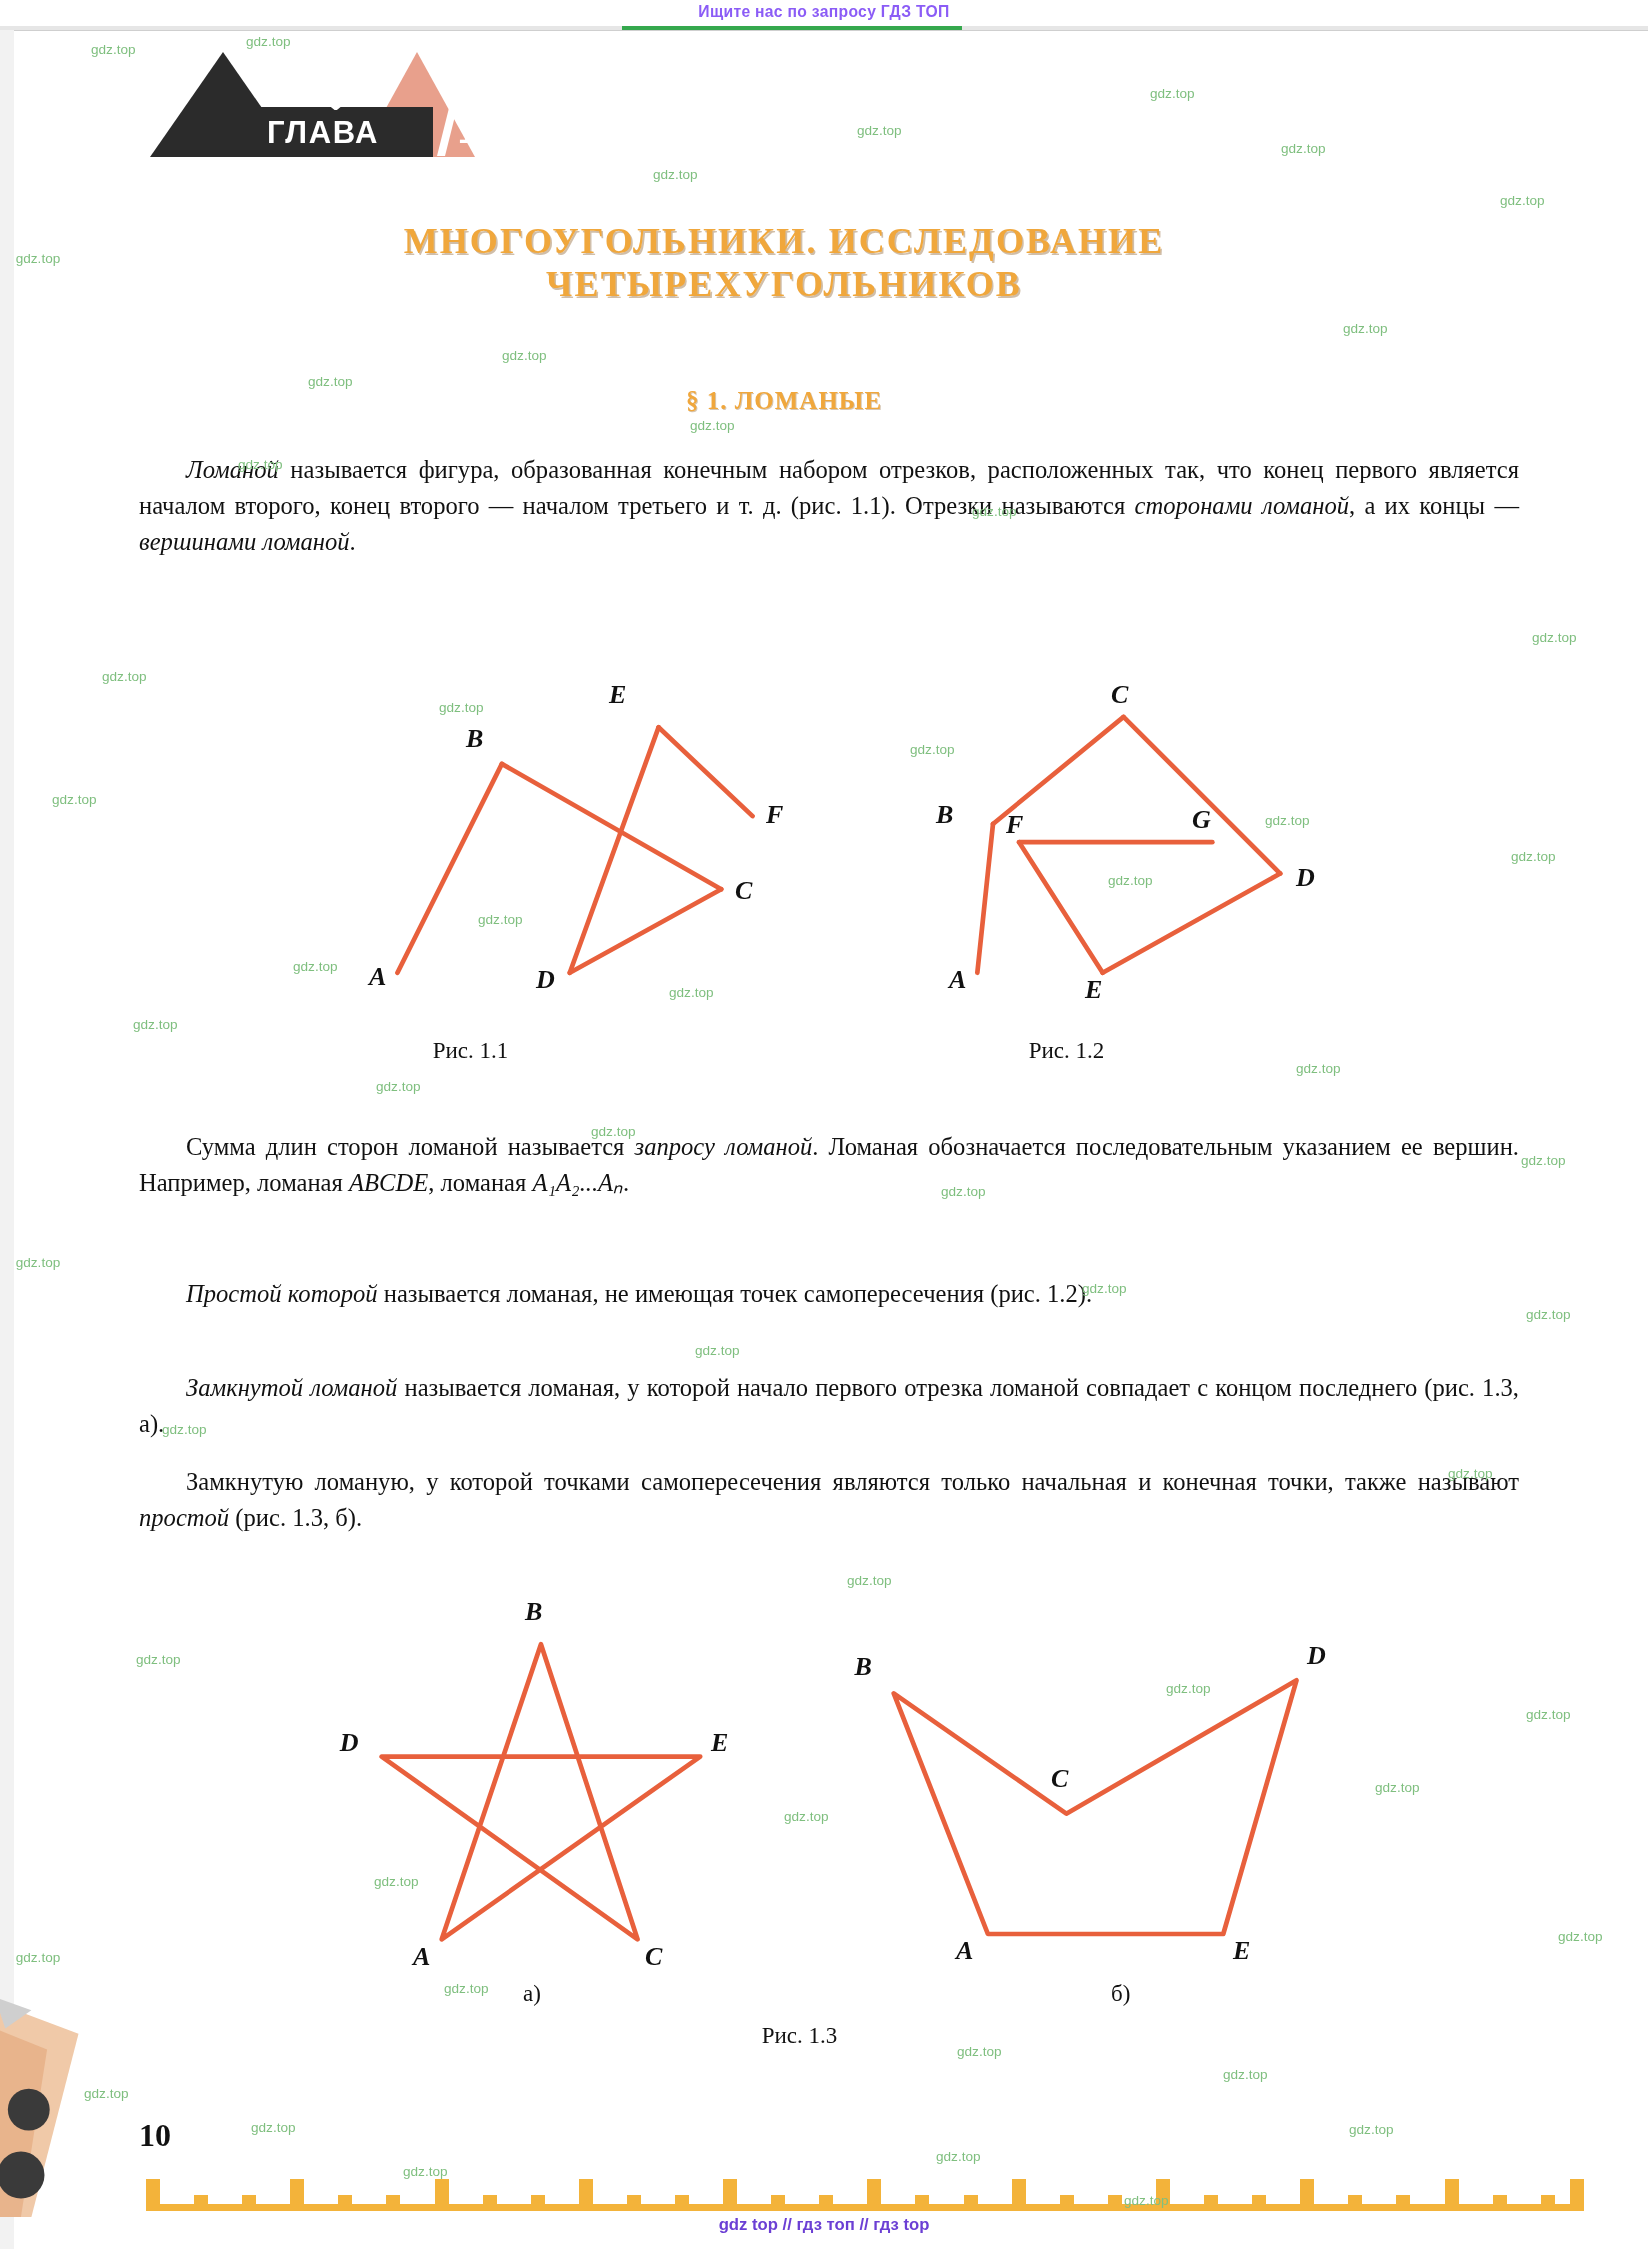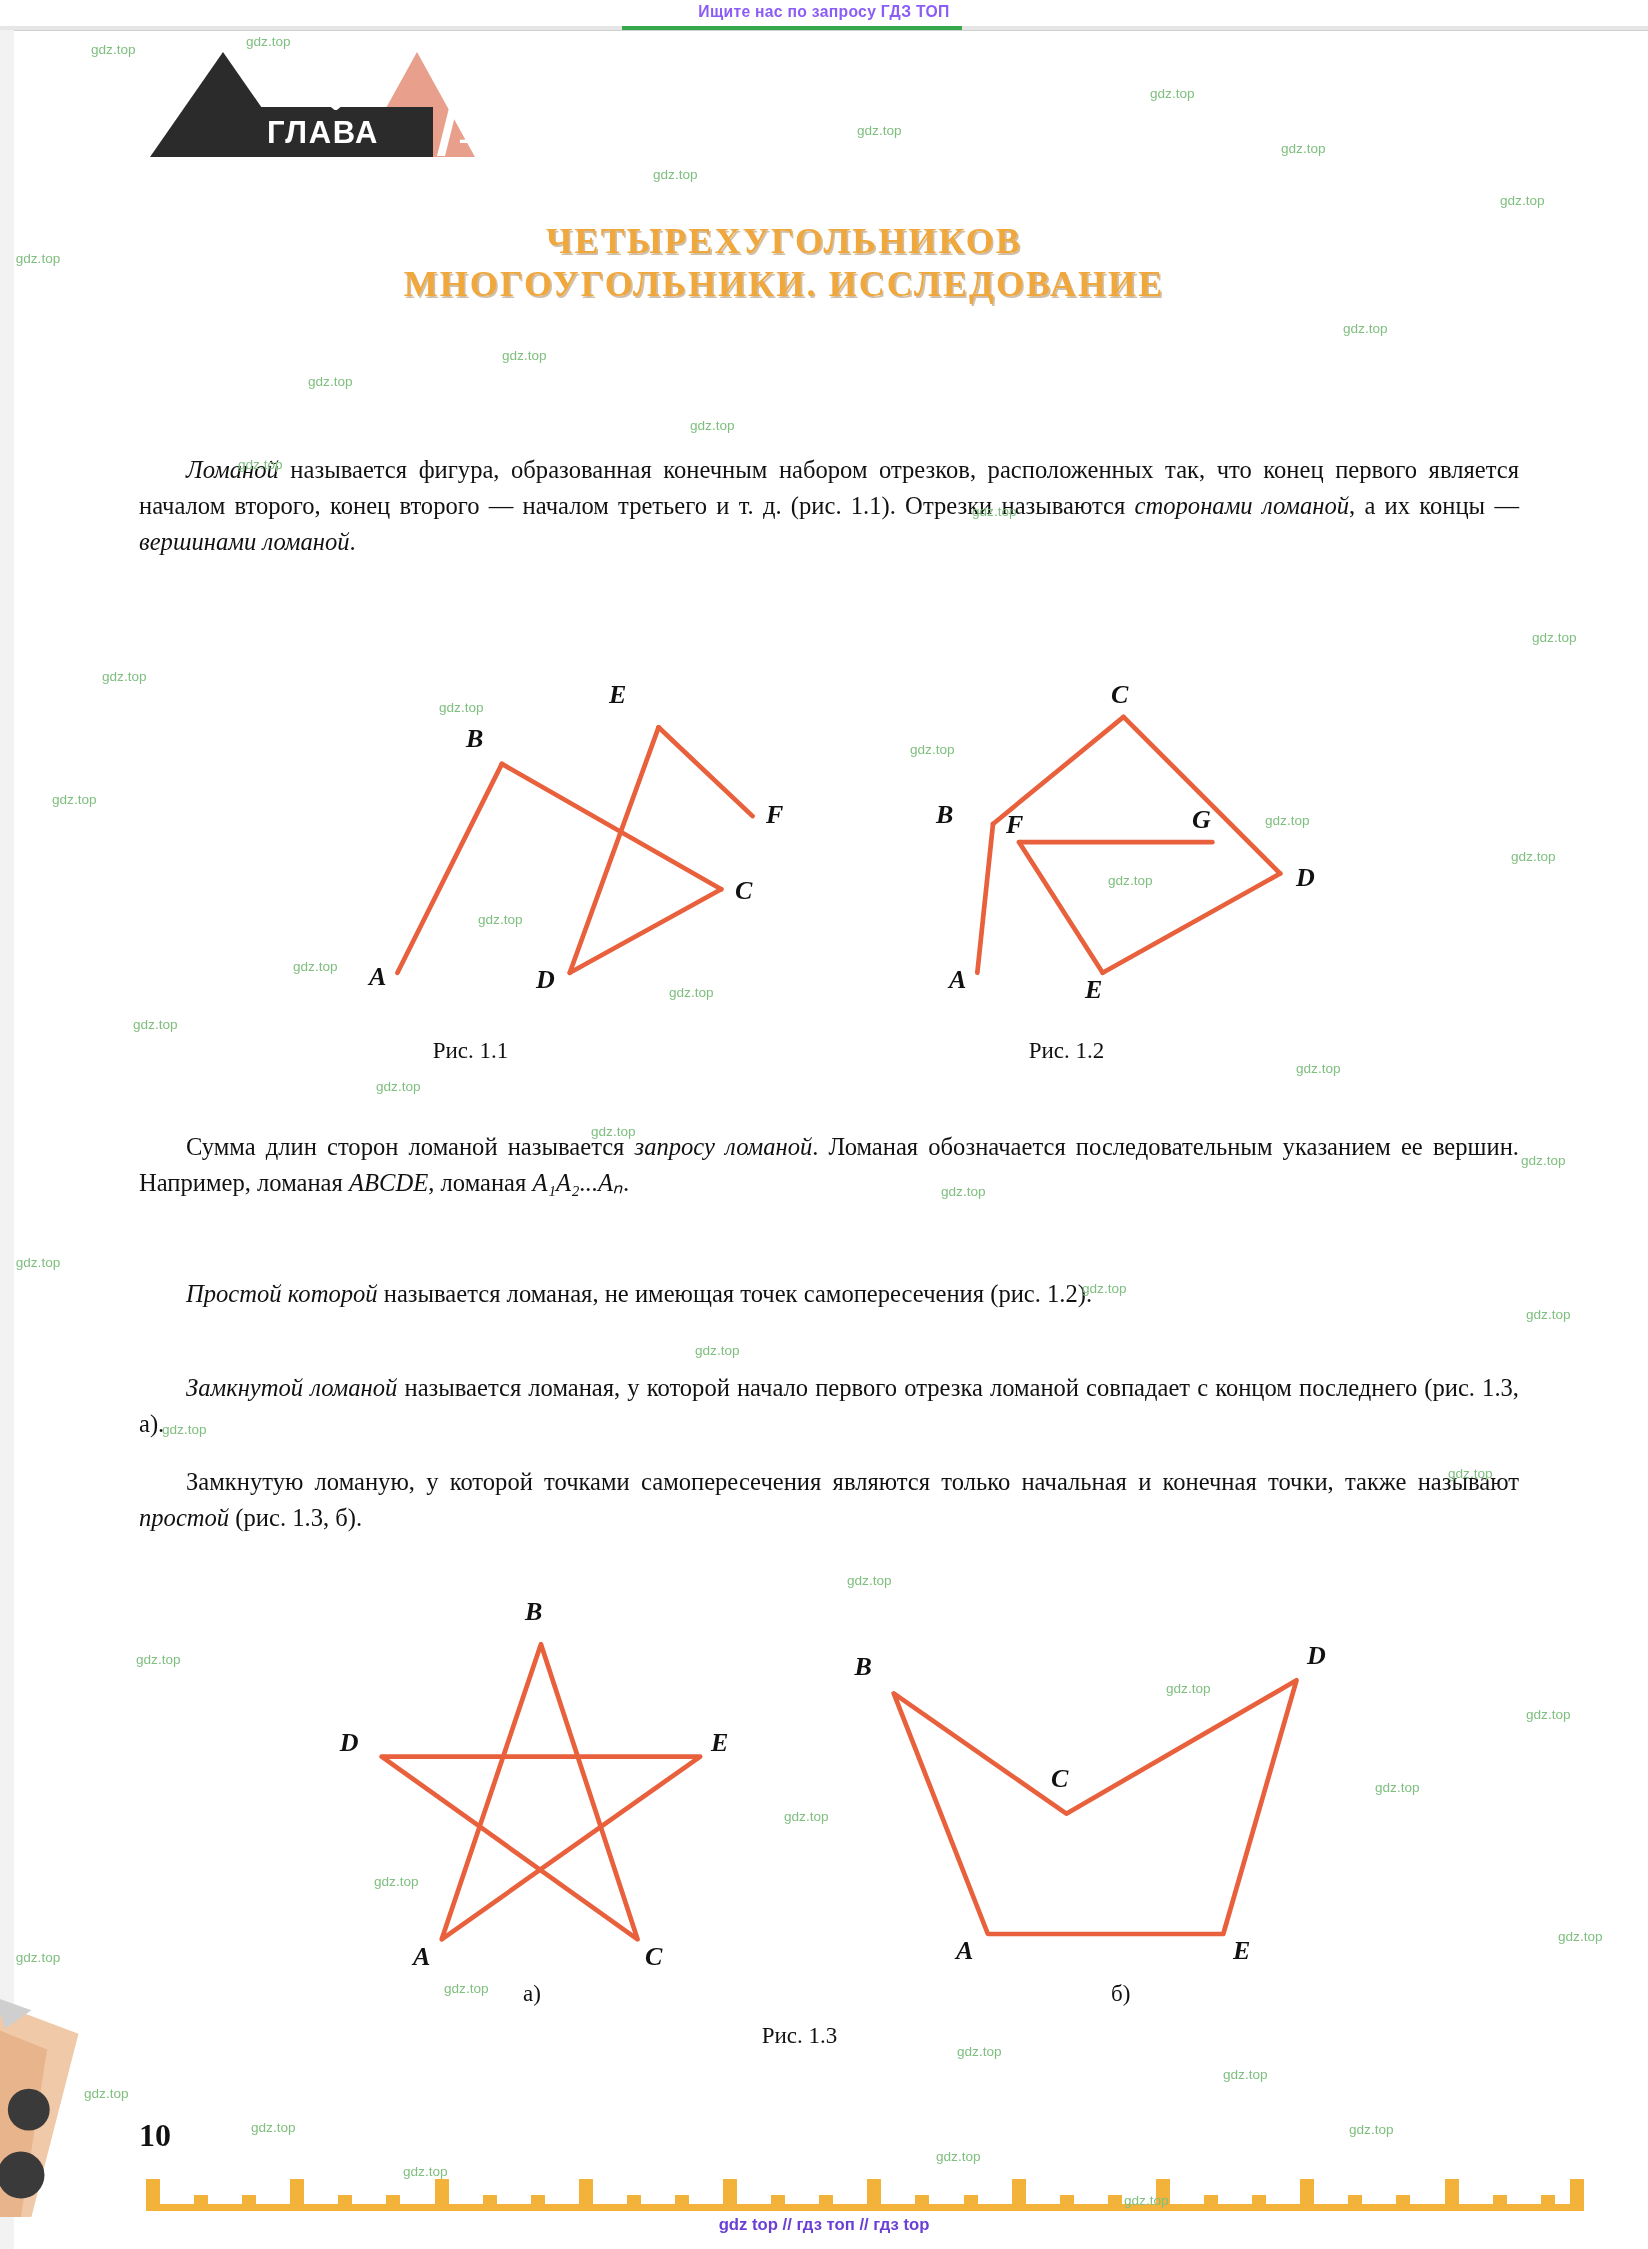--- a/index.html
+++ b/index.html
@@ -192,24 +192,25 @@
     <div class="bar"></div>
     <div class="bar-label">ГЛАВА</div>
     <div class="slash"></div>
     <div class="num">1</div>
     <svg class="check" viewBox="0 0 70 40">
       <path d="M4 20 L24 36 L66 2" stroke="#ffffff" stroke-width="9" fill="none"></path>
     </svg>
   </div>
 
   <div class="chapter-title">
+    <div>МНОГОУГОЛЬНИКИ.  ИССЛЕДОВАНИЕ</div>
     <div>ЧЕТЫРЕХУГОЛЬНИКОВ</div>
-    <div>МНОГОУГОЛЬНИКИ.  ИССЛЕДОВАНИЕ</div>
-  </div>
-
+  </div>
+
+  <div class="section-title">§ 1. ЛОМАНЫЕ</div>
 
   <div class="para indent" style="left:139px;top:452px;width:1380px;"><i>Ломаной</i> называется фигура, образованная конечным набором отрезков, расположенных так, что конец первого является началом второго, конец второго — началом третьего и т. д. (рис. 1.1). Отрезки называются <i>сторонами ломаной</i>, а их концы — <i>вершинами ломаной</i>.</div>
 
   <div class="fig" style="left:293px;top:680px;width:470px;height:314px;">
     <svg width="470" height="314" viewBox="0 0 900 600">
       <g stroke="#e8603c" stroke-width="9" fill="none" stroke-linecap="round">
         <path d="M200 560 L400 160"></path>
         <path d="M400 160 L820 400"></path>
         <path d="M820 400 L530 560"></path>
         <path d="M530 560 L700 90"></path>

